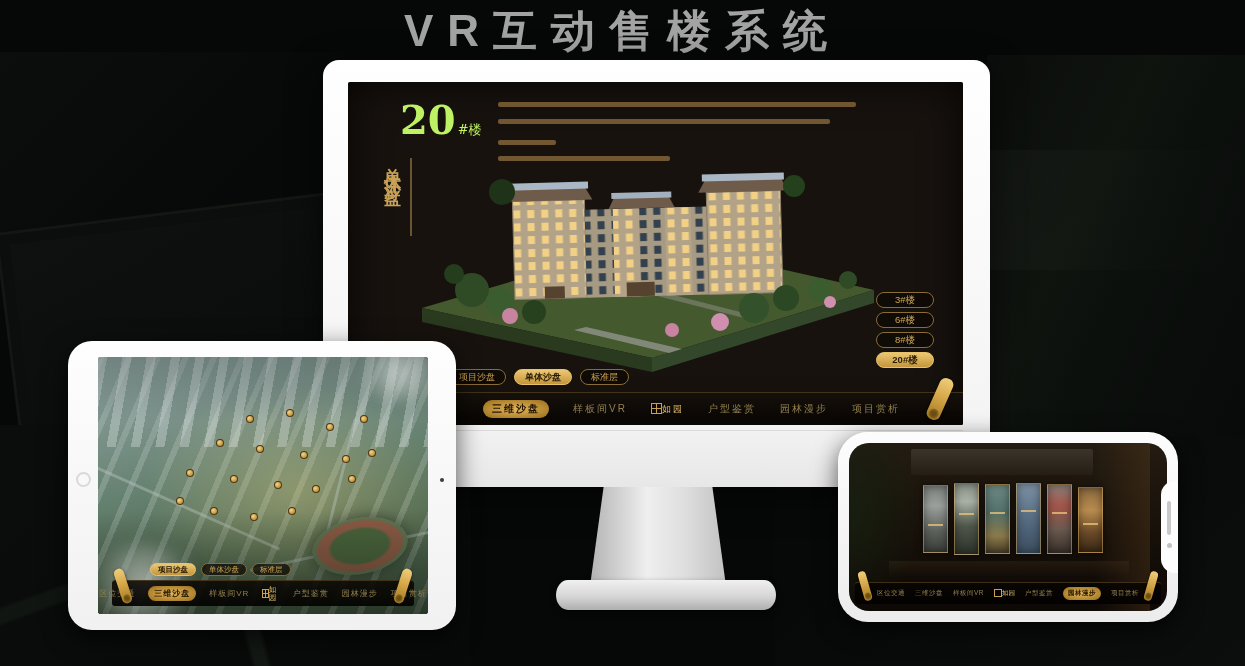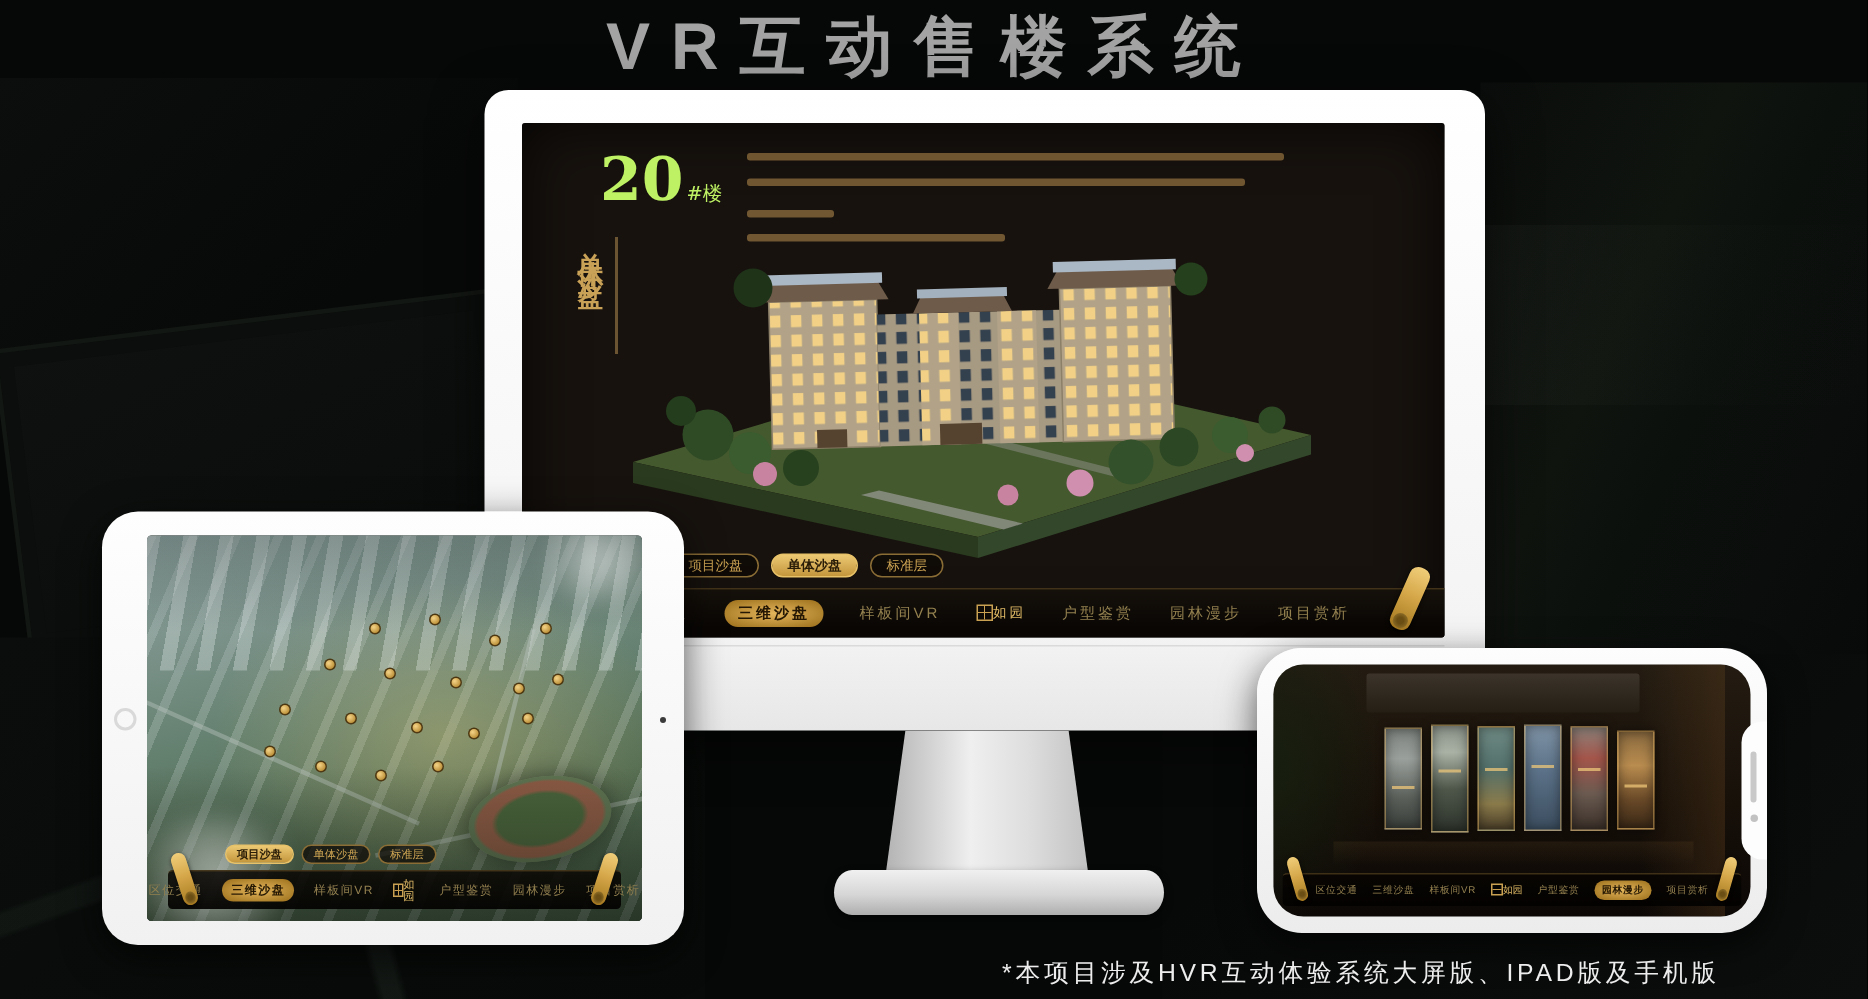--- a/index.html
+++ b/index.html
@@ -246,20 +246,26 @@
         <circle cx="340" cy="168" r="15" fill="#33512a"></circle>
         <circle cx="372" cy="158" r="13" fill="#2b4724"></circle>
         <circle cx="406" cy="150" r="12" fill="#3a5c2e"></circle>
         <circle cx="434" cy="140" r="9" fill="#2f4b26"></circle>
         <circle cx="96" cy="176" r="8" fill="#c783a0"></circle>
         <circle cx="306" cy="182" r="9" fill="#d08fae"></circle>
         <circle cx="258" cy="190" r="7" fill="#c783a0"></circle>
         <circle cx="416" cy="162" r="6" fill="#d08fae"></circle>
       </svg>
 
+      <div id="m-floor-buttons">
+        <div class="pill">3#楼</div>
+        <div class="pill">6#楼</div>
+        <div class="pill">8#楼</div>
+        <div class="pill on">20#楼</div>
+      </div>
 
       <div id="m-tabs">
         <div class="pill">项目沙盘</div>
         <div class="pill on">单体沙盘</div>
         <div class="pill">标准层</div>
       </div>
 
       <div class="navbar" id="m-navbar">
         <span class="nav-item">区位交通</span>
         <span class="nav-item on">三维沙盘</span>
@@ -380,14 +386,13 @@
       </div>
       <div class="scroll-icon" id="p-scroll-l"></div>
       <div class="scroll-icon" id="p-scroll-r"></div>
     </div>
     <div id="phone-notch">
       <div id="phone-pill"></div>
       <div id="phone-dot"></div>
     </div>
   </div>
 
-  <div id="footnote">*本项目涉及HVR互动体验系统大屏版、IPAD版及手机版</div>
 </div>
 
 </body></html>

